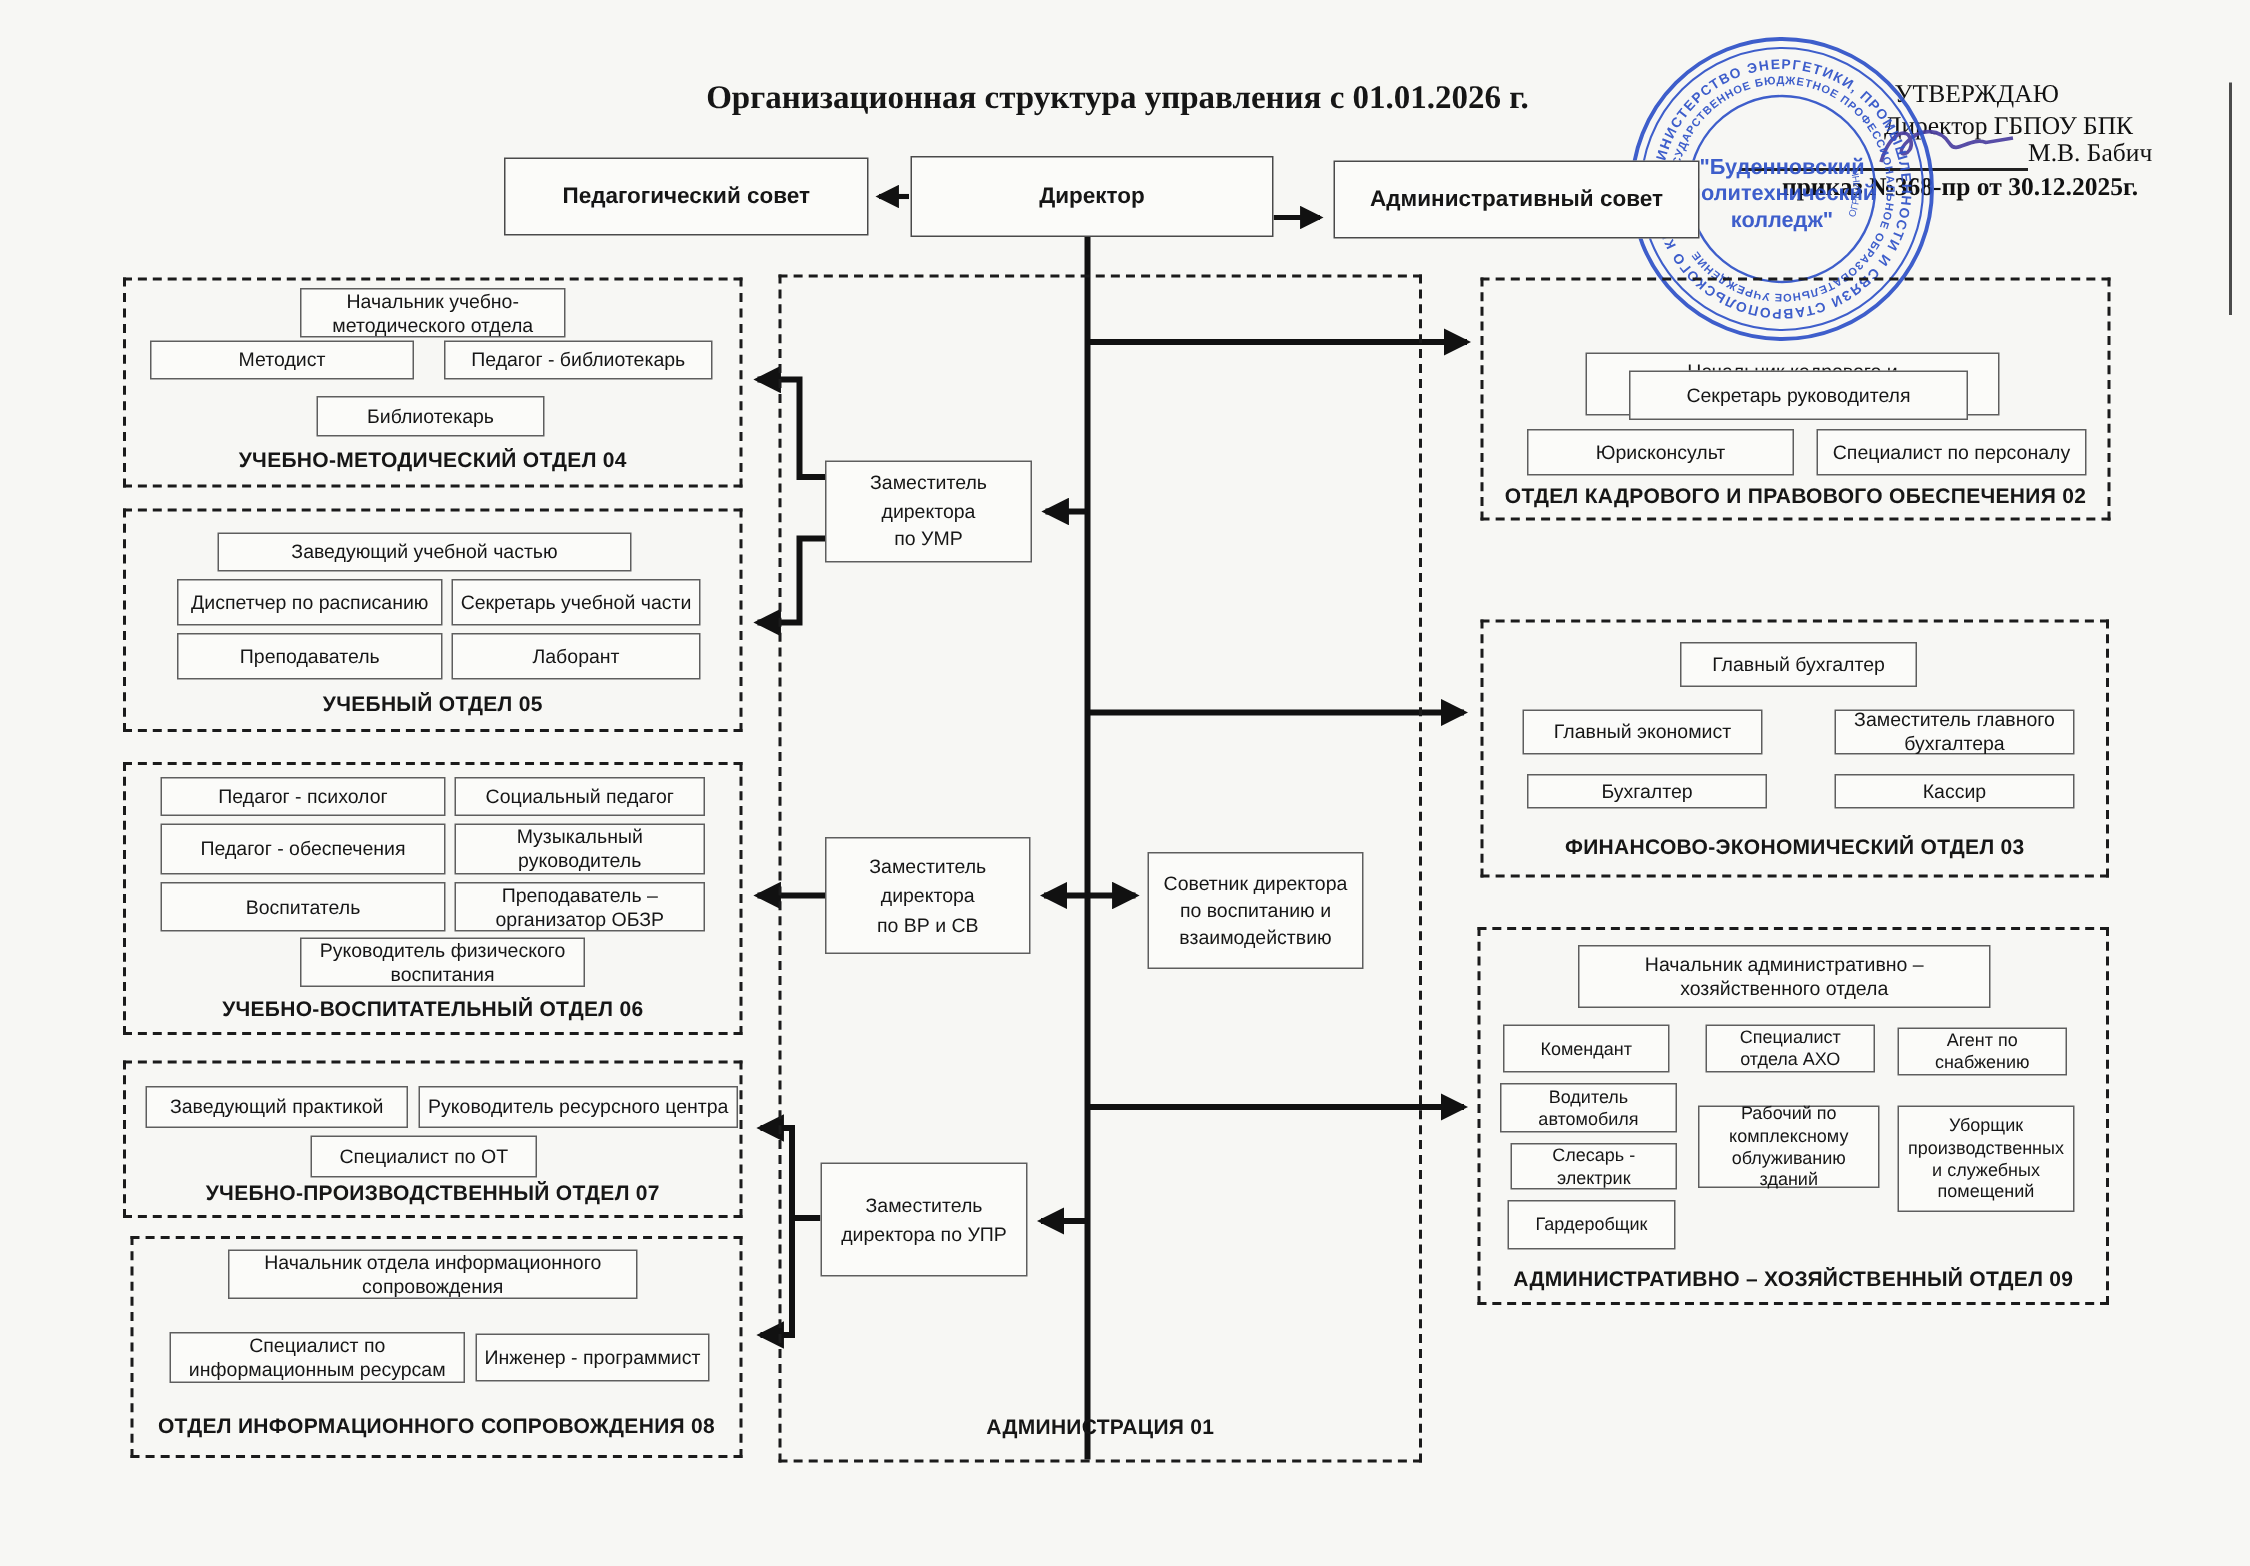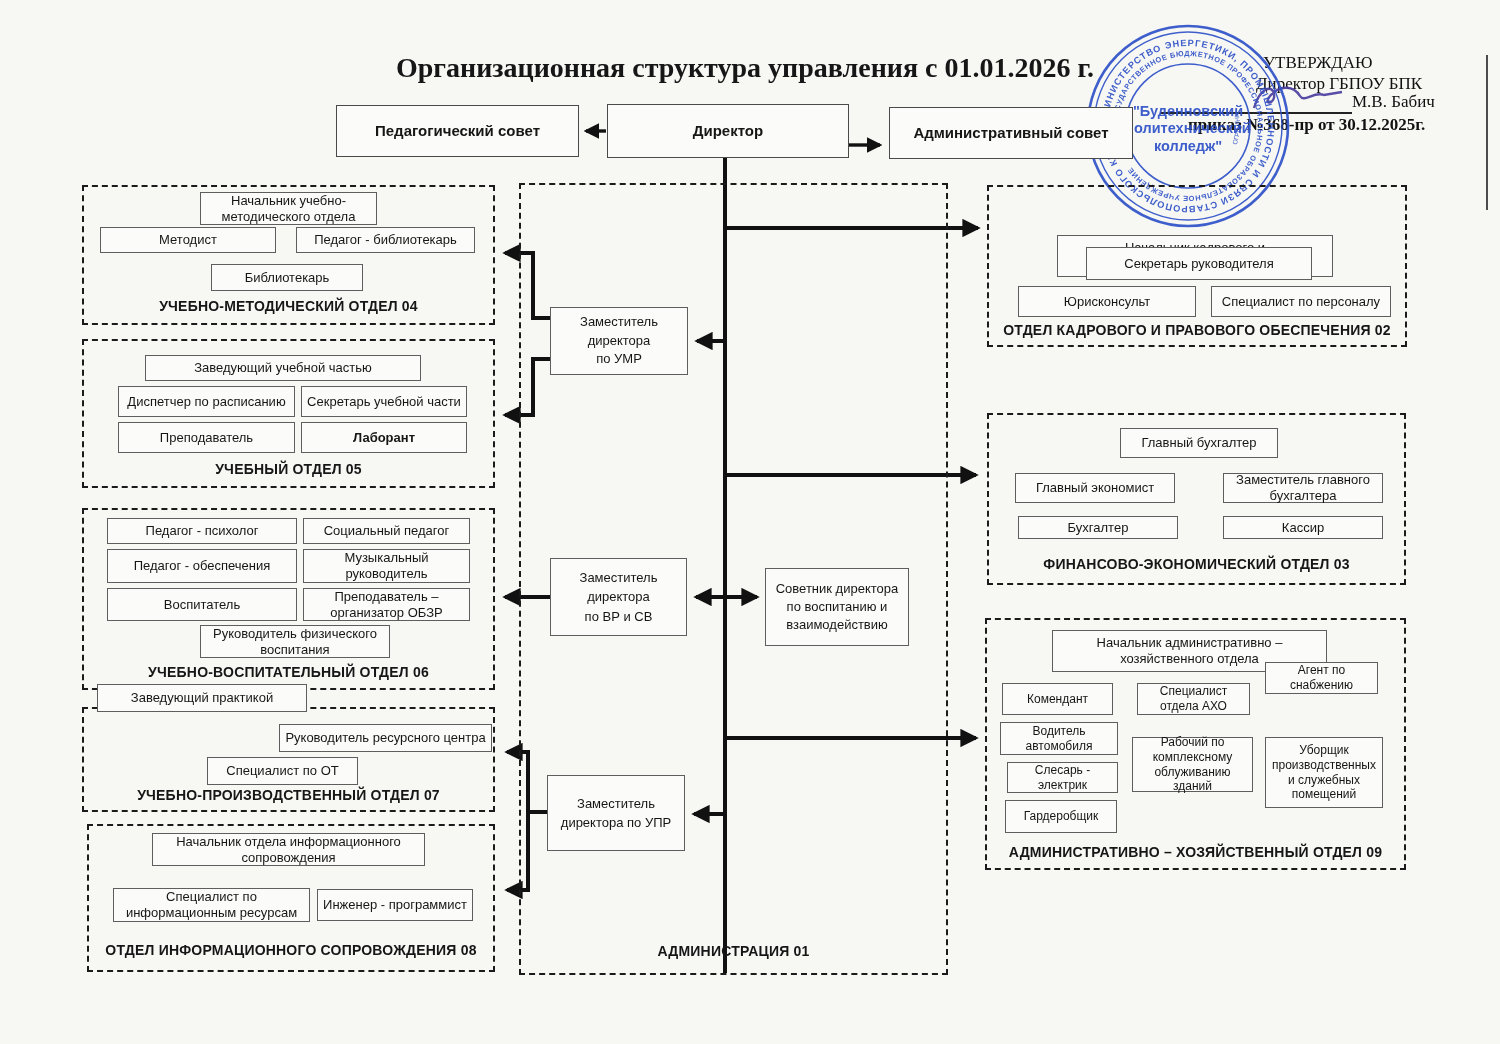--- a/index.html
+++ b/index.html
@@ -1,19 +1,19 @@
 <!DOCTYPE html>
 <html lang="ru"><head>
 <meta charset="utf-8">
 <style>
   html,body{margin:0;padding:0;background:#e8e8e6;}
   .page{position:relative;width:1500px;height:1044px;background:#f7f7f4;overflow:hidden;
         font-family:"Liberation Sans",sans-serif;color:#161616;}
   .title{position:absolute;left:330px;top:52px;width:830px;text-align:center;
-         font-family:"Liberation Serif",serif;font-weight:bold;font-size:28px;}
+         font-family:"Liberation Serif",serif;font-weight:bold;font-size:22px;}
   
   .box{position:absolute;border:1.5px solid #5e5e5e;background:#fbfbf9;
        display:flex;align-items:center;justify-content:center;text-align:center;
        white-space:pre-line;font-size:13px;line-height:1.22;box-sizing:border-box;padding:1px 3px;}
   .box.top{border-color:#4a4a4a;font-weight:bold;font-size:15px;}
   .box.small{font-size:12px;}
   
   .dept{position:absolute;border:2px dashed #1b1b1b;box-sizing:border-box;}
   .dept-label{position:absolute;left:0;right:0;text-align:center;
               font-weight:600;font-size:14px;letter-spacing:.2px;}
@@ -132,40 +132,40 @@
   <div class="box" style="left:296px;top:227px;width:179px;height:26px;">Педагог - библиотекарь</div>
   <div class="box" style="left:211px;top:264px;width:152px;height:27px;">Библиотекарь</div>
 
   <div class="dept" style="left:82px;top:339px;width:413px;height:149px;">
     <span class="dept-label" style="bottom:9px;">УЧЕБНЫЙ ОТДЕЛ 05</span>
   </div>
   <div class="box" style="left:145px;top:355px;width:276px;height:26px;">Заведующий учебной частью</div>
   <div class="box" style="left:118px;top:386px;width:177px;height:31px;">Диспетчер по расписанию</div>
   <div class="box" style="left:301px;top:386px;width:166px;height:31px;">Секретарь учебной части</div>
   <div class="box" style="left:118px;top:422px;width:177px;height:31px;">Преподаватель</div>
-  <div class="box" style="left:301px;top:422px;width:166px;height:31px;font-weight:bold;">Лаборант</div>
+  <div class="box" style="left:301px;top:422px;width:166px;height:31px;">Лаборант</div>
 
   <div class="dept" style="left:82px;top:508px;width:413px;height:182px;">
     <span class="dept-label" style="bottom:8px;">УЧЕБНО-ВОСПИТАТЕЛЬНЫЙ ОТДЕЛ 06</span>
   </div>
   <div class="box" style="left:107px;top:518px;width:190px;height:26px;">Педагог - психолог</div>
   <div class="box" style="left:303px;top:518px;width:167px;height:26px;">Социальный педагог</div>
   <div class="box" style="left:107px;top:549px;width:190px;height:34px;">Педагог - обеспечения</div>
   <div class="box" style="left:303px;top:549px;width:167px;height:34px;">Музыкальный
 руководитель</div>
   <div class="box" style="left:107px;top:588px;width:190px;height:33px;">Воспитатель</div>
   <div class="box" style="left:303px;top:588px;width:167px;height:33px;">Преподаватель –
 организатор ОБЗР</div>
   <div class="box" style="left:200px;top:625px;width:190px;height:33px;">Руководитель физического
 воспитания</div>
 
   <div class="dept" style="left:82px;top:707px;width:413px;height:105px;">
     <span class="dept-label" style="bottom:7px;">УЧЕБНО-ПРОИЗВОДСТВЕННЫЙ ОТДЕЛ 07</span>
   </div>
-  <div class="box" style="left:97px;top:684px;width:210px;height:28px;">Заведующий практикой</div>
+  <div class="box" style="left:97px;top:724px;width:175px;height:28px;">Заведующий практикой</div>
   <div class="box" style="left:279px;top:724px;width:213px;height:28px;">Руководитель ресурсного центра</div>
   <div class="box" style="left:207px;top:757px;width:151px;height:28px;">Специалист по ОТ</div>
 
   <div class="dept" style="left:87px;top:824px;width:408px;height:148px;">
     <span class="dept-label" style="bottom:12px;">ОТДЕЛ ИНФОРМАЦИОННОГО СОПРОВОЖДЕНИЯ 08</span>
   </div>
   <div class="box" style="left:152px;top:833px;width:273px;height:33px;">Начальник отдела информационного
 сопровождения</div>
   <div class="box" style="left:113px;top:888px;width:197px;height:34px;">Специалист по
 информационным ресурсам</div>
@@ -191,21 +191,21 @@
   <div class="box" style="left:1223px;top:516px;width:160px;height:23px;">Кассир</div>
 
   <div class="dept" style="left:985px;top:618px;width:421px;height:252px;">
     <span class="dept-label" style="bottom:8px;">АДМИНИСТРАТИВНО – ХОЗЯЙСТВЕННЫЙ ОТДЕЛ 09</span>
   </div>
   <div class="box" style="left:1052px;top:630px;width:275px;height:42px;">Начальник административно –
 хозяйственного отдела</div>
   <div class="box small" style="left:1002px;top:683px;width:111px;height:32px;">Комендант</div>
   <div class="box small" style="left:1137px;top:683px;width:113px;height:32px;">Специалист
 отдела АХО</div>
-  <div class="box small" style="left:1265px;top:662px;width:113px;height:32px;text-align:center;">Агент по
+  <div class="box small" style="left:1265px;top:685px;width:113px;height:32px;text-align:center;">Агент по
 снабжению</div>
   <div class="box small" style="left:1000px;top:722px;width:118px;height:33px;">Водитель
 автомобиля</div>
   <div class="box small" style="left:1132px;top:737px;width:121px;height:55px;">Рабочий по
 комплексному
 облуживанию
 зданий</div>
   <div class="box small" style="left:1265px;top:737px;width:118px;height:71px;">Уборщик
 производственных
 и служебных

